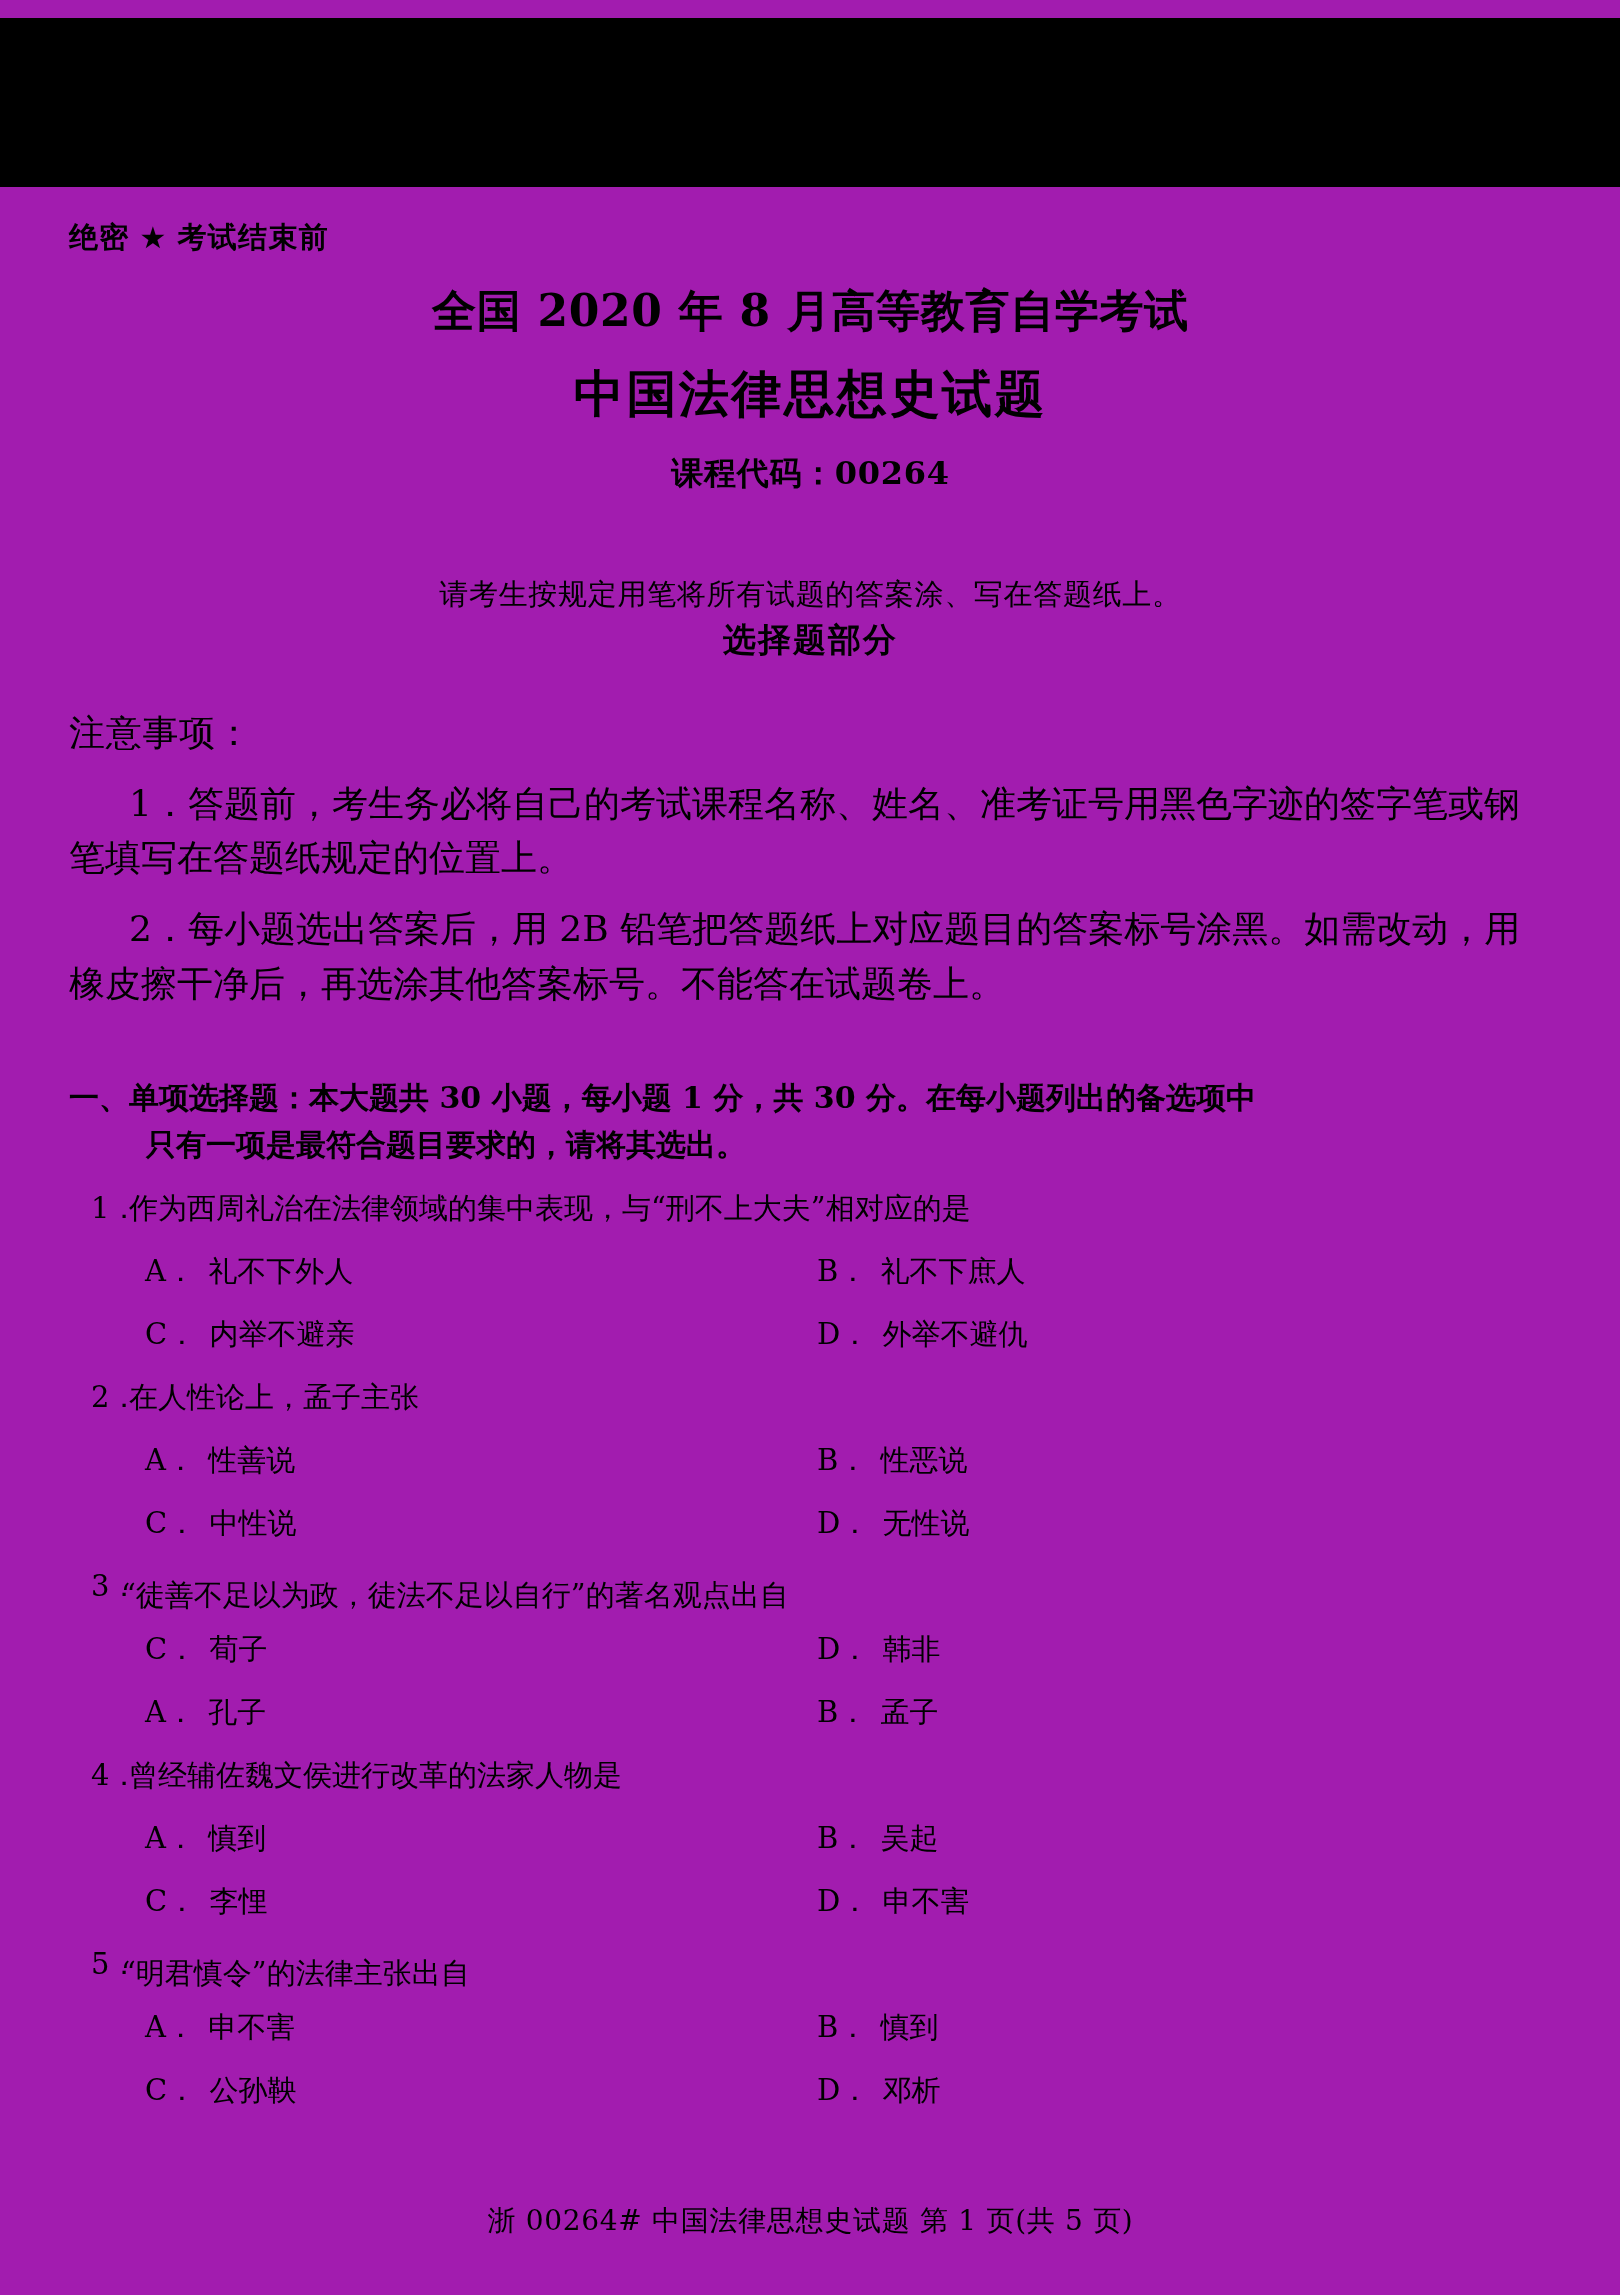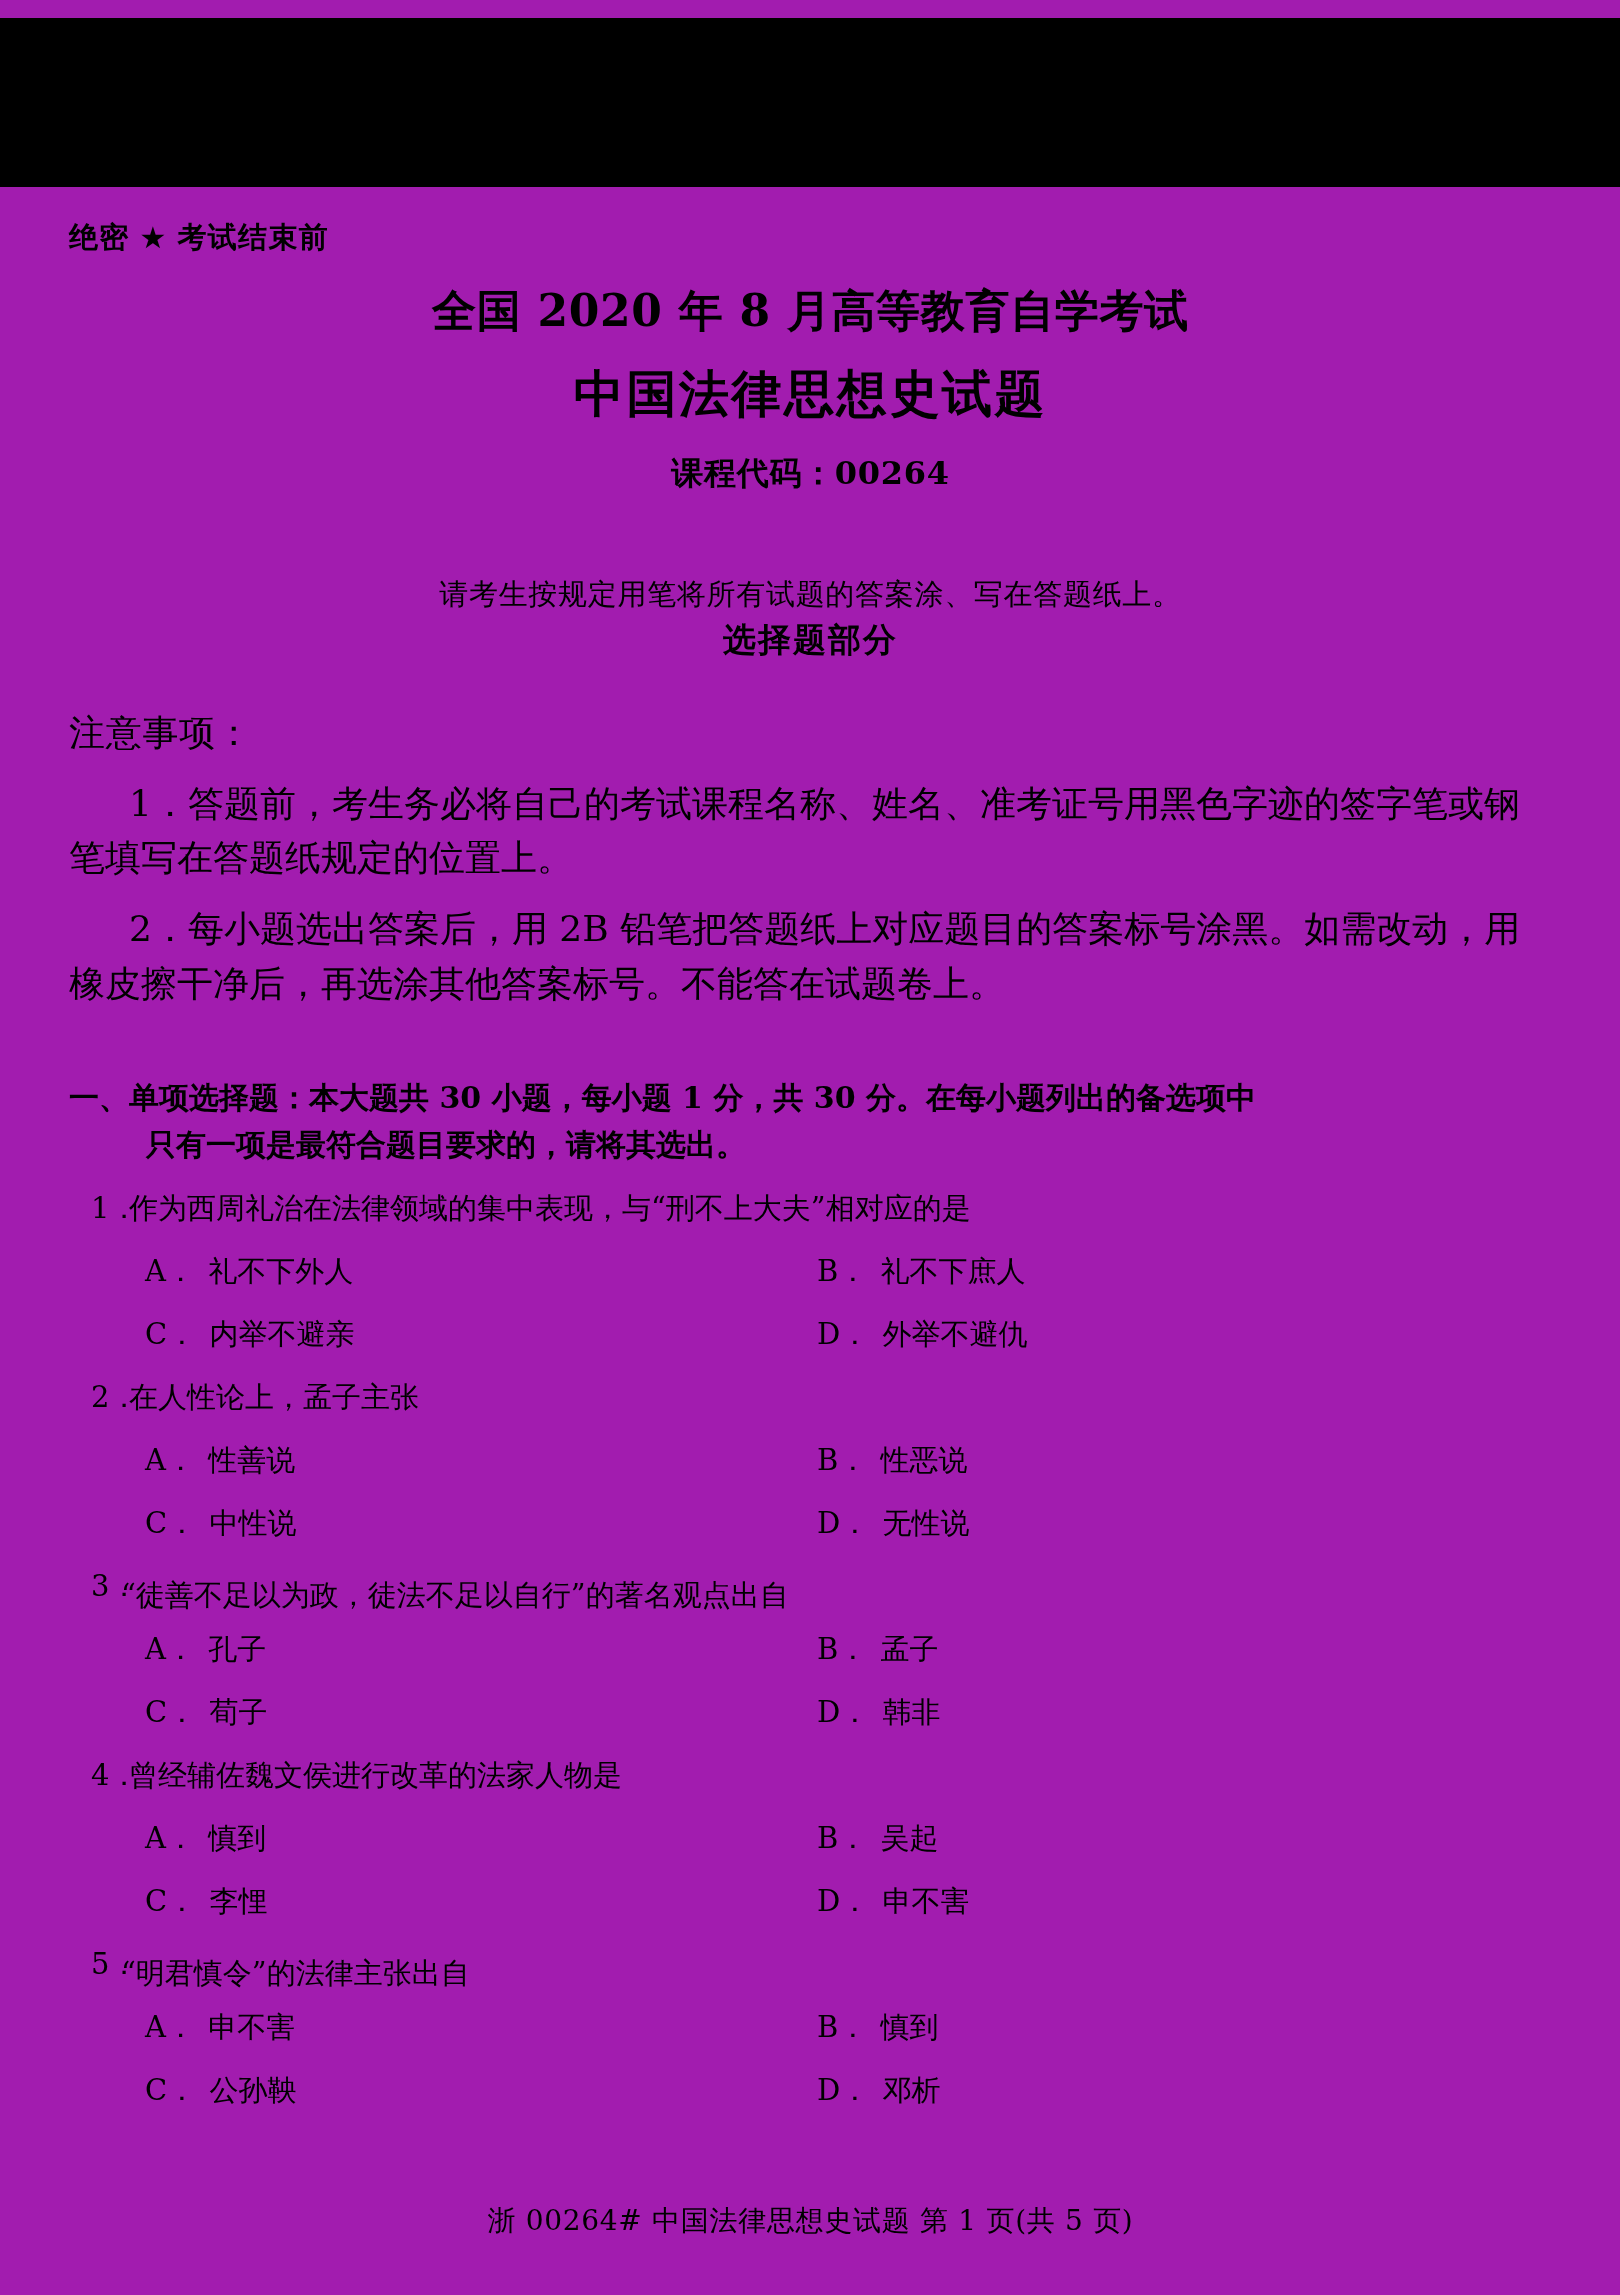--- a/index.html
+++ b/index.html
@@ -226,27 +226,27 @@
           <div class="opt opt-b"><span class="opt-letter">B．</span><span class="opt-body">性恶说</span></div>
         </div>
         <div class="opt-row">
           <div class="opt opt-c"><span class="opt-letter">C．</span><span class="opt-body">中性说</span></div>
           <div class="opt opt-d"><span class="opt-letter">D．</span><span class="opt-body">无性说</span></div>
         </div>
       </div>
       <div class="q-block">
         <div class="q-stem"><span class="q-num">3．</span><span class="q-text tight">“徒善不足以为政，徒法不足以自行”的著名观点出自</span></div>
         <div class="opt-row">
+          <div class="opt opt-c"><span class="opt-letter">C．</span><span class="opt-body">荀子</span></div>
+          <div class="opt opt-d"><span class="opt-letter">D．</span><span class="opt-body">韩非</span></div>
+        </div>
+        <div class="opt-row">
           <div class="opt opt-a"><span class="opt-letter">A．</span><span class="opt-body">孔子</span></div>
           <div class="opt opt-b"><span class="opt-letter">B．</span><span class="opt-body">孟子</span></div>
         </div>
-        <div class="opt-row">
-          <div class="opt opt-c"><span class="opt-letter">C．</span><span class="opt-body">荀子</span></div>
-          <div class="opt opt-d"><span class="opt-letter">D．</span><span class="opt-body">韩非</span></div>
-        </div>
       </div>
       <div class="q-block">
         <div class="q-stem"><span class="q-num">4．</span><span class="q-text">曾经辅佐魏文侯进行改革的法家人物是</span></div>
         <div class="opt-row">
           <div class="opt opt-a"><span class="opt-letter">A．</span><span class="opt-body">慎到</span></div>
           <div class="opt opt-b"><span class="opt-letter">B．</span><span class="opt-body">吴起</span></div>
         </div>
         <div class="opt-row">
           <div class="opt opt-c"><span class="opt-letter">C．</span><span class="opt-body">李悝</span></div>
           <div class="opt opt-d"><span class="opt-letter">D．</span><span class="opt-body">申不害</span></div>

